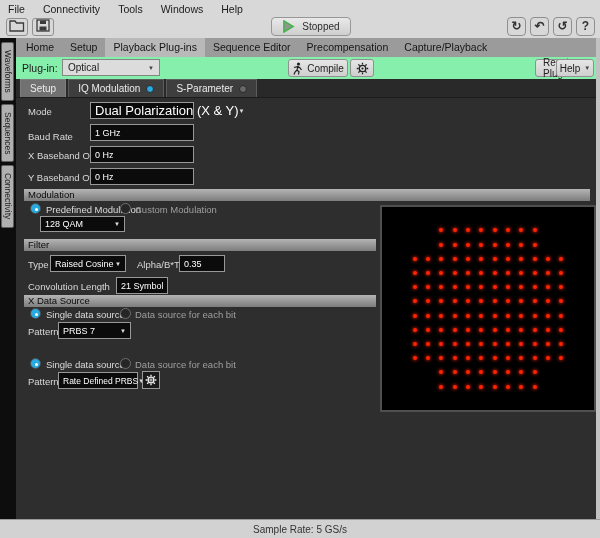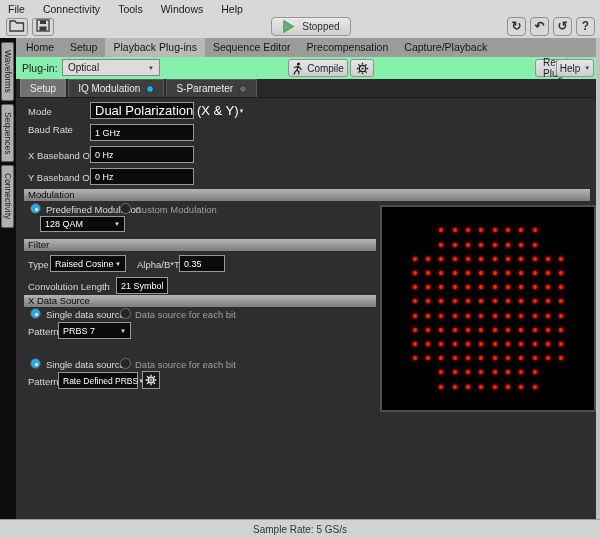--- a/index.html
+++ b/index.html
@@ -251,21 +251,21 @@
       <span class="badge" style="background:#686868;"></span>
     </div>
   </div>
 
   <span class="flabel" style="left:12px; top:27px;">Mode</span>
   <div class="dbox ddrop" style="left:74px; top:23px; width:104px;">
     <span style="font-size:13px;">Dual Polarization (X &amp; Y)</span>
     <span class="arrow-dark">▼</span>
   </div>
 
-  <span class="flabel" style="left:12px; top:45px;text-align:center;">Baud Rate</span>
+  <span class="flabel" style="left:12px; top:52px;text-align:center;">Baud Rate</span>
   <div class="dbox" style="left:74px; top:45px; width:104px;">
     <span>1 GHz</span>
   </div>
 
   <span class="flabel" style="left:12px; top:71px;">X Baseband Offset</span>
   <div class="dbox" style="left:74px; top:67px; width:104px;">
     <span>0 Hz</span>
   </div>
 
   <span class="flabel" style="left:12px; top:93px;">Y Baseband Offset</span>

